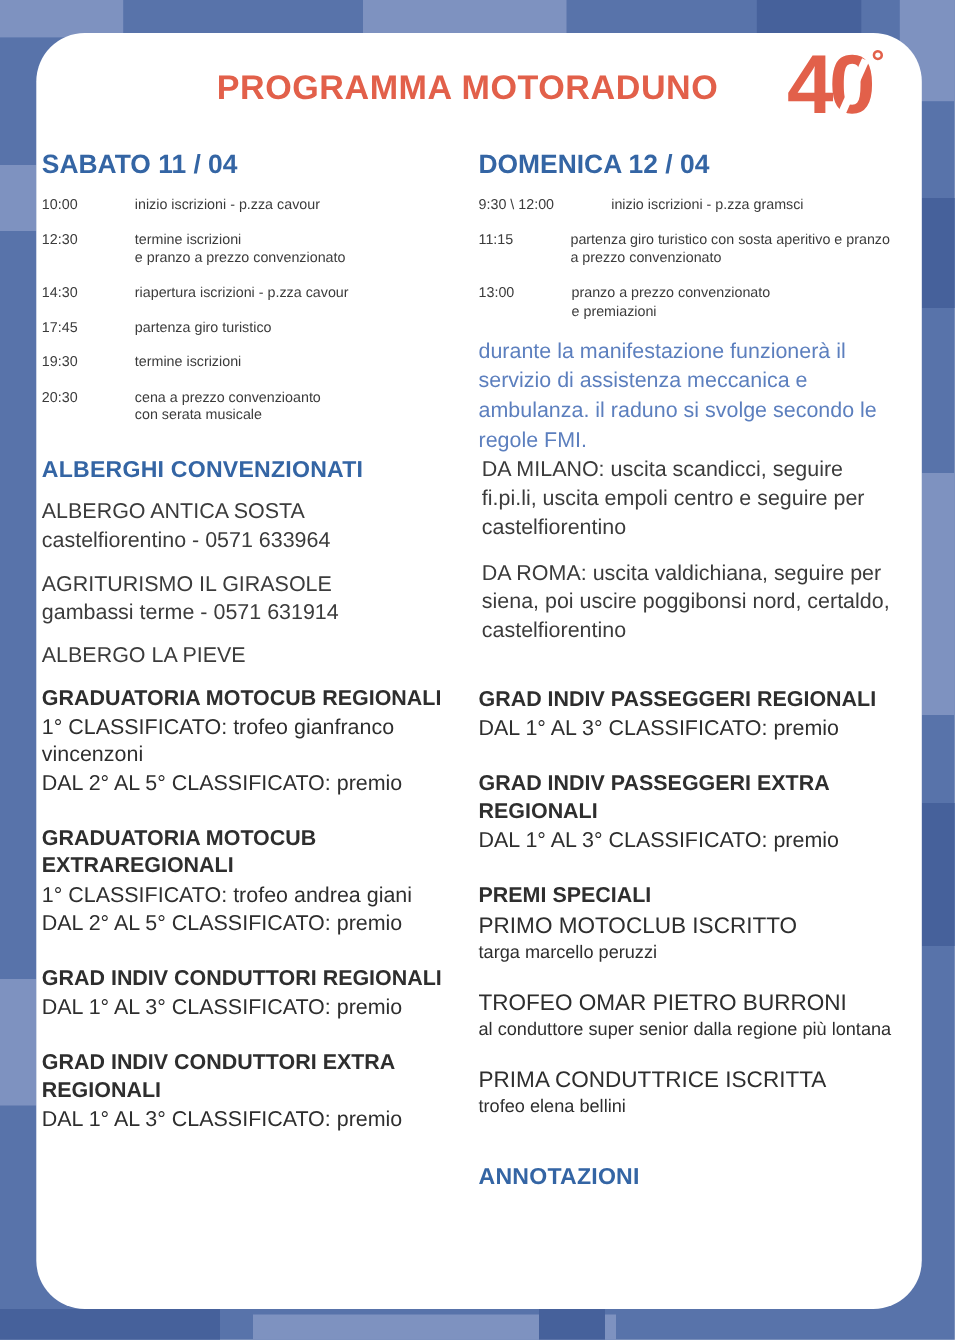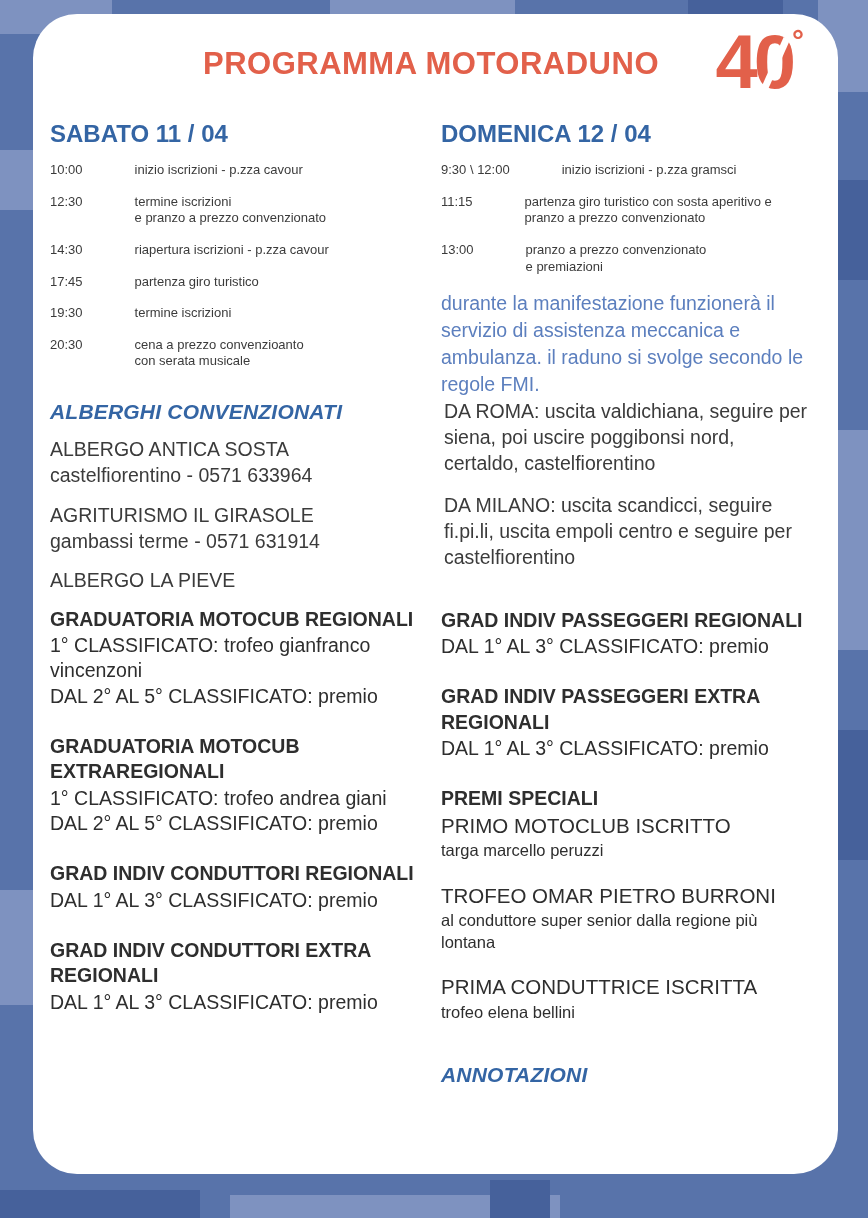--- a/index.html
+++ b/index.html
@@ -1,22 +1,22 @@
 <!DOCTYPE html>
 <html><head>
 <meta charset="utf-8">
 <style>
   html,body{margin:0;padding:0;}
   body{font-family:"Liberation Sans",sans-serif;}
   .canvas{position:relative;width:868px;height:1218px;background:#5873aa;overflow:hidden;}
   .bg-tile{position:absolute;}
   .card{
-    position:absolute;left:33px;top:14px;width:805px;height:1160px;
+    position:absolute;left:33px;top:30px;width:805px;height:1160px;
     background:#ffffff;border-radius:44px;box-sizing:border-box;
-    padding:16px 26px 0 17px;
+    padding:16px 26px 0 5px;
   }
   .card-header{position:relative;height:78px;}
   .page-title{
     margin:0;text-align:center;padding-top:16px;
     font-size:31px;font-weight:bold;letter-spacing:0.5px;color:#e2604a;
   }
   .logo{
     position:absolute;top:-6px;right:8px;
     color:#e2604a;font-weight:bold;font-size:76px;line-height:1;
     letter-spacing:-4px;
@@ -28,21 +28,21 @@
   }
   .logo .deg{font-size:30px;vertical-align:top;position:relative;top:2px;letter-spacing:0;}
   .columns{display:grid;grid-template-columns:1fr 1fr;column-gap:20px;}
   .day-heading{
     margin:12px 0 14px 0;font-size:24px;font-weight:bold;color:#3465a4;
   }
   .event{display:flex;margin-bottom:15px;font-size:13px;color:#3b3b3b;line-height:1.28;gap:41px;}
   .event .time{white-space:nowrap;margin-right:11px;}
   .event .desc{flex:1;white-space:pre-line;}
   .section-heading{
-    margin:30px 0 12px 0;font-size:21px;font-weight:bold;color:#3465a4;letter-spacing:0.2px;font-style:italic;
+    margin:30px 0 12px 0;font-size:21px;font-weight:bold;color:#3465a4;letter-spacing:0.2px;
   }
   .hotel{margin-bottom:13px;font-size:19.5px;color:#3b3b3b;line-height:1.35;}
   .note{
     margin:2px 0 0 0;font-size:19.5px;line-height:1.38;color:#5c7fbe;
   }
   .direction{margin:0 0 15px 0;font-size:19.5px;color:#3b3b3b;line-height:1.35;padding-left:3px;}
   .awards-head{margin:36px 0 8px 0;}
   .awards-head .ph{font-size:21px;font-weight:bold;color:#3465a4;}
   .awards-head .ps{font-size:16px;color:#3b3b3b;margin-left:8px;}
   .award{margin-bottom:25px;font-size:19.5px;color:#2e2e2e;line-height:1.3;}
@@ -159,22 +159,22 @@
           <span class="desc">partenza giro turistico con sosta aperitivo e pranzo a prezzo convenzionato</span>
         </div>
         <div class="event">
           <span class="time">13:00</span>
           <span class="desc">pranzo a prezzo convenzionato
 e premiazioni</span>
         </div>
 
         <p class="note">durante la manifestazione funzionerà il servizio di assistenza meccanica e ambulanza. il raduno si svolge secondo le regole FMI.</p>
 
+        <p class="direction">DA MILANO: uscita scandicci, seguire fi.pi.li, uscita empoli centro e seguire per castelfiorentino</p>
         <p class="direction">DA ROMA: uscita valdichiana, seguire per siena, poi uscire poggibonsi nord, certaldo, castelfiorentino</p>
-        <p class="direction">DA MILANO: uscita scandicci, seguire fi.pi.li, uscita empoli centro e seguire per castelfiorentino</p>
 
         <div class="award first-right">
           <div class="award-title">GRAD INDIV PASSEGGERI REGIONALI</div>
           <div>DAL 1° AL 3° CLASSIFICATO: premio</div>
         </div>
         <div class="award">
           <div class="award-title">GRAD INDIV PASSEGGERI EXTRA REGIONALI</div>
           <div>DAL 1° AL 3° CLASSIFICATO: premio</div>
         </div>
 

